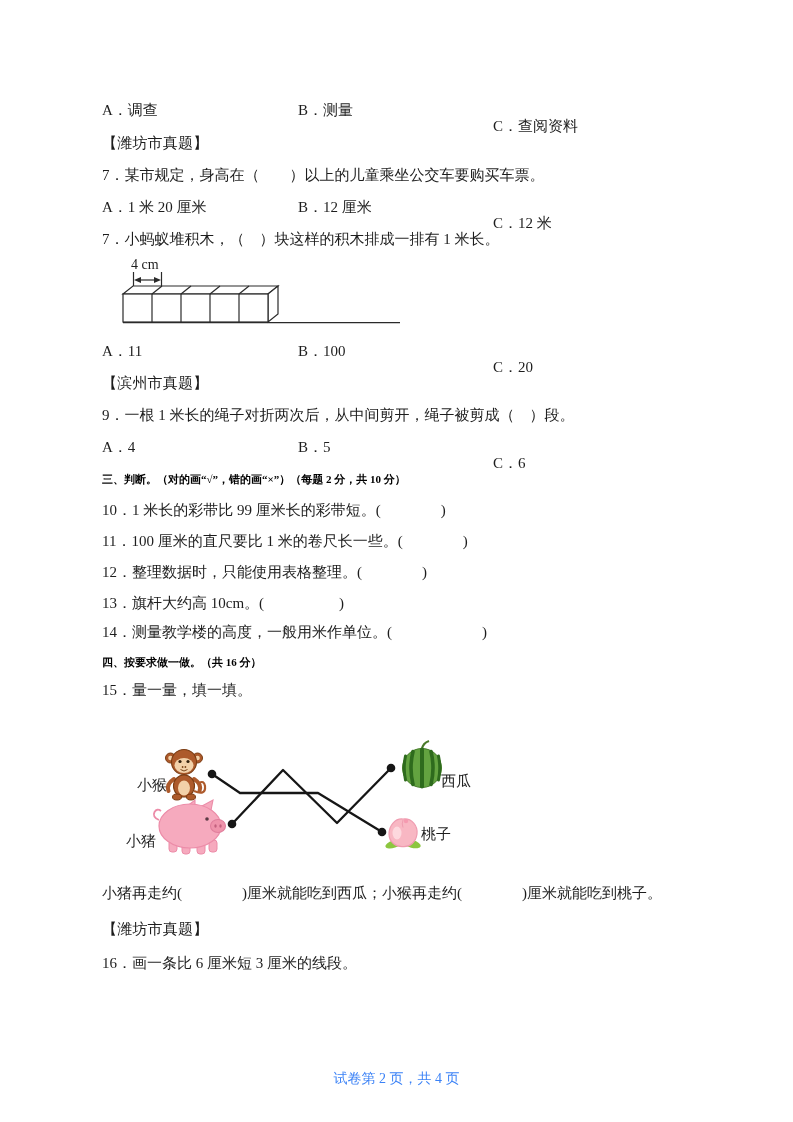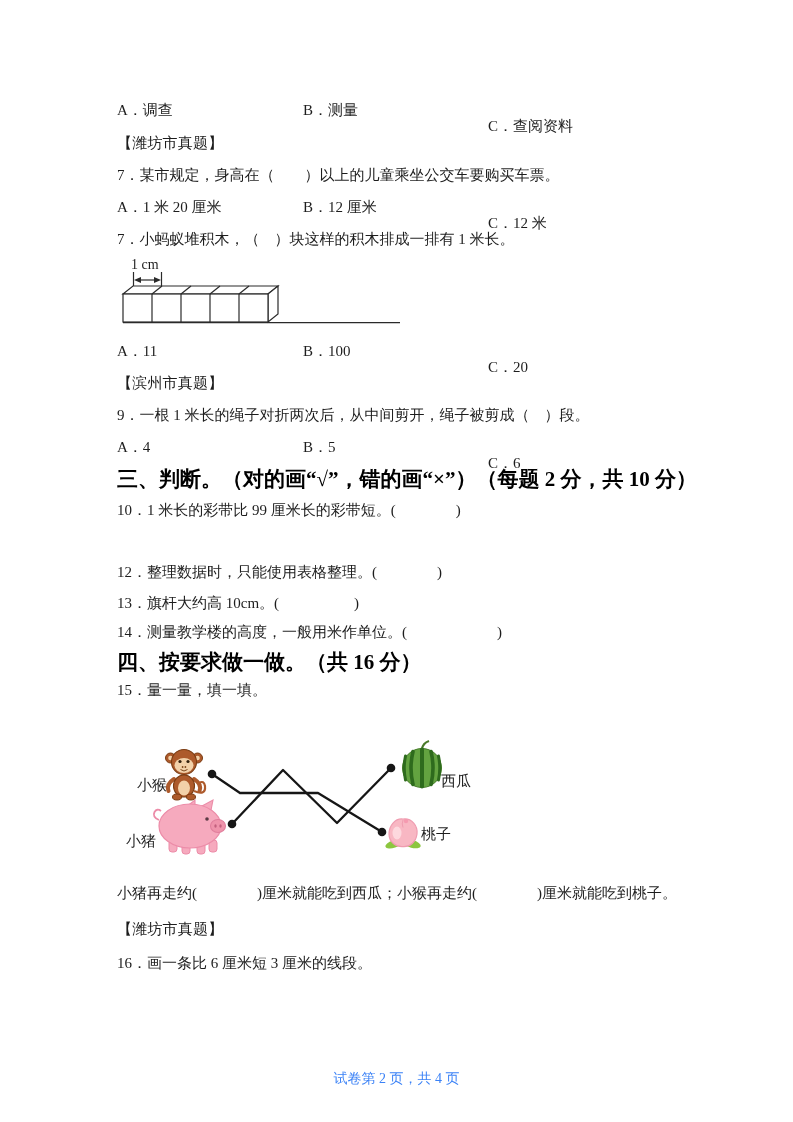--- a/index.html
+++ b/index.html
@@ -1,25 +1,25 @@
 <!DOCTYPE html>
 <html><head>
 <meta charset="utf-8">
 <style>
   html,body{margin:0;padding:0;background:#ffffff;}
   .page{
     position:relative;width:793px;height:1122px;background:#ffffff;overflow:hidden;
     font-family:"Liberation Serif","DejaVu Serif",serif;color:#1d1d1d;
   }
-  .row{position:absolute;left:117px;font-size:15px;line-height:18px;white-space:nowrap;}
+  .row{position:absolute;left:102px;font-size:15px;line-height:18px;white-space:nowrap;gap:10px;}
   .opts{display:flex;}
   .opt-a{width:186px;}
   .opt-b{width:185px;font-family:Liberation Serif, serif;}
   .opt-c{flex:0 0 auto;margin-top:16px;}
-  .heading{font-weight:bold;font-size:21px;line-height:20px;color:#000;}
+  .heading{font-weight:bold;font-size:11px;line-height:20px;color:#000;}
   .tag{letter-spacing:.2px;}
   .fig{position:absolute;}
   .fig-label{position:absolute;font-size:15px;line-height:16px;white-space:nowrap;text-align:right;}
   .dim-label{position:absolute;left:131px;top:257px;font-size:14px;line-height:15px;}
   .footer{position:absolute;left:0;right:0;top:1070px;text-align:center;font-size:14px;color:#3b82f6;}
 </style>
 </head>
 <body>
 
 <div class="page">
@@ -58,41 +58,42 @@
       <line x1="64" y1="40" x2="64" y2="68"></line>
       <line x1="93" y1="40" x2="93" y2="68"></line>
       <line x1="122" y1="40" x2="122" y2="68"></line>
       <line x1="35" y1="40" x2="45" y2="32"></line>
       <line x1="64" y1="40" x2="74" y2="32"></line>
       <line x1="93" y1="40" x2="103" y2="32"></line>
       <line x1="122" y1="40" x2="132" y2="32"></line>
     </g>
     <line x1="6" y1="68.6" x2="283" y2="68.6" stroke="#2a2a2a" stroke-width="1.2"></line>
   </svg>
-  <div class="dim-label">1 cm</div>
+  <div class="dim-label">4 cm</div>
 
   <div class="row opts" style="top:342px">
     <span class="opt-a">A．11</span>
     <span class="opt-b">B．100</span>
     <span class="opt-c">C．20</span>
   </div>
 
   <div class="row tag" style="top:374px">【滨州市真题】</div>
 
   <div class="row" style="top:406px">9．一根 1 米长的绳子对折两次后，从中间剪开，绳子被剪成（　）段。</div>
 
   <div class="row opts" style="top:438px">
     <span class="opt-a">A．4</span>
     <span class="opt-b">B．5</span>
     <span class="opt-c">C．6</span>
   </div>
 
   <div class="row heading" style="top:469px">三、判断。（对的画“√”，错的画“×”）（每题 2 分，共 10 分）</div>
 
   <div class="row" style="top:501px">10．1 米长的彩带比 99 厘米长的彩带短。(　　　　)</div>
+  <div class="row" style="top:532px">11．100 厘米的直尺要比 1 米的卷尺长一些。(　　　　)</div>
   <div class="row" style="top:563px">12．整理数据时，只能使用表格整理。(　　　　)</div>
   <div class="row" style="top:594px">13．旗杆大约高 10cm。(　　　　　)</div>
   <div class="row" style="top:623px">14．测量教学楼的高度，一般用米作单位。(　　　　　　)</div>
 
   <div class="row heading" style="top:652px">四、按要求做一做。（共 16 分）</div>
 
   <div class="row" style="top:681px">15．量一量，填一填。</div>
 
   <svg class="fig" style="left:117px;top:724px" width="370" height="152" viewBox="0 0 370 152">
 

